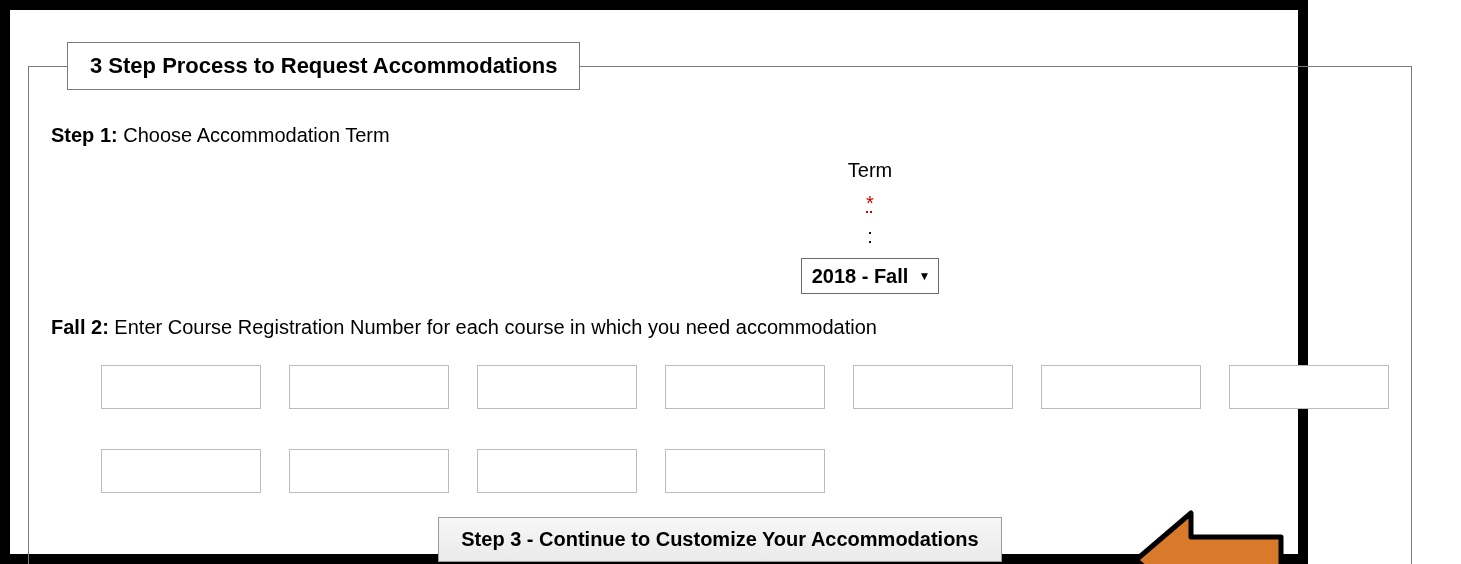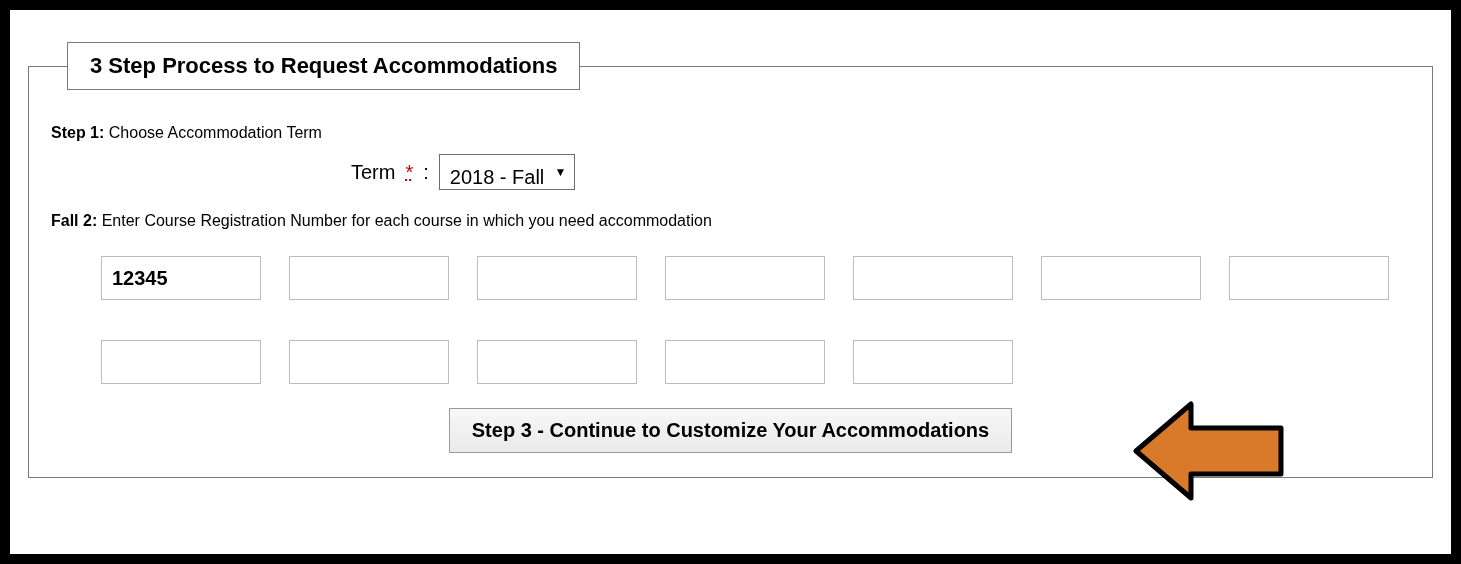--- a/index.html
+++ b/index.html
@@ -3,21 +3,21 @@
 <meta charset="utf-8">
 <style>
   * { box-sizing: border-box; }
   body {
     margin: 0;
     padding: 0;
     font-family: "Segoe UI", Tahoma, Verdana, Arial, sans-serif;
     background: #fff;
   }
   .outer {
-    width: 1461px;
+    width: 1308px;
     height: 564px;
     border: 10px solid #000;
     background: #fff;
     position: relative;
     padding: 18px 18px 18px 18px;
   }
   fieldset.wizard {
     border: 1px solid #7a7a7a;
     margin: 14px 0 0 0;
     padding: 34px 22px 24px 22px;
@@ -25,40 +25,41 @@
   }
   fieldset.wizard legend {
     border: 1px solid #7a7a7a;
     padding: 10px 22px;
     font-weight: bold;
     font-size: 22px;
     background: #fff;
     margin-left: 16px;
   }
   .step-line {
-    font-size: 16px;
+    font-size: 20px;
     margin-bottom: 12px;
   }
   .step-line .label { font-weight: bold; }
   .term-row {
     display: flex;
     align-items: center;
     gap: 10px;
     margin: 8px 0 22px 300px;
     font-size: 20px;
+    flex-direction: column;
   }
   .req-star { color: #c00; text-decoration: underline dotted #c00; }
   .term-select-wrap {
     position: relative;
     display: inline-flex;
-    align-items: flex-end;
+    align-items: center;
     border: 1px solid #6b6b6b;
     height: 36px;
     padding: 0 30px 0 10px;
-    font-weight: normal;
+    font-weight: bold;
     font-size: 20px;
     background: #fff;
   }
   .term-select-wrap .caret {
     position: absolute;
     right: 8px;
     top: 50%;
     transform: translateY(-50%);
     font-size: 12px;
   }
@@ -119,21 +120,20 @@
         <span class="caret">▼</span>
       </span>
     </div>
 
     <div class="step-line">
       <span class="label">Fall 2:</span>
       <span>Enter Course Registration Number for each course in which you need accommodation</span>
     </div>
 
     <div class="crn-grid">
-      <input class="crn-input" value="12345" style="">
       <input class="crn-input" value="" style="">
       <input class="crn-input" value="" style="">
       <input class="crn-input" value="" style="">
       <input class="crn-input" value="" style="">
       <input class="crn-input" value="" style="">
       <input class="crn-input" value="" style="">
       <input class="crn-input" value="" style="">
       <input class="crn-input" value="" style="">
       <input class="crn-input" value="" style="">
       <input class="crn-input" value="" style="">

